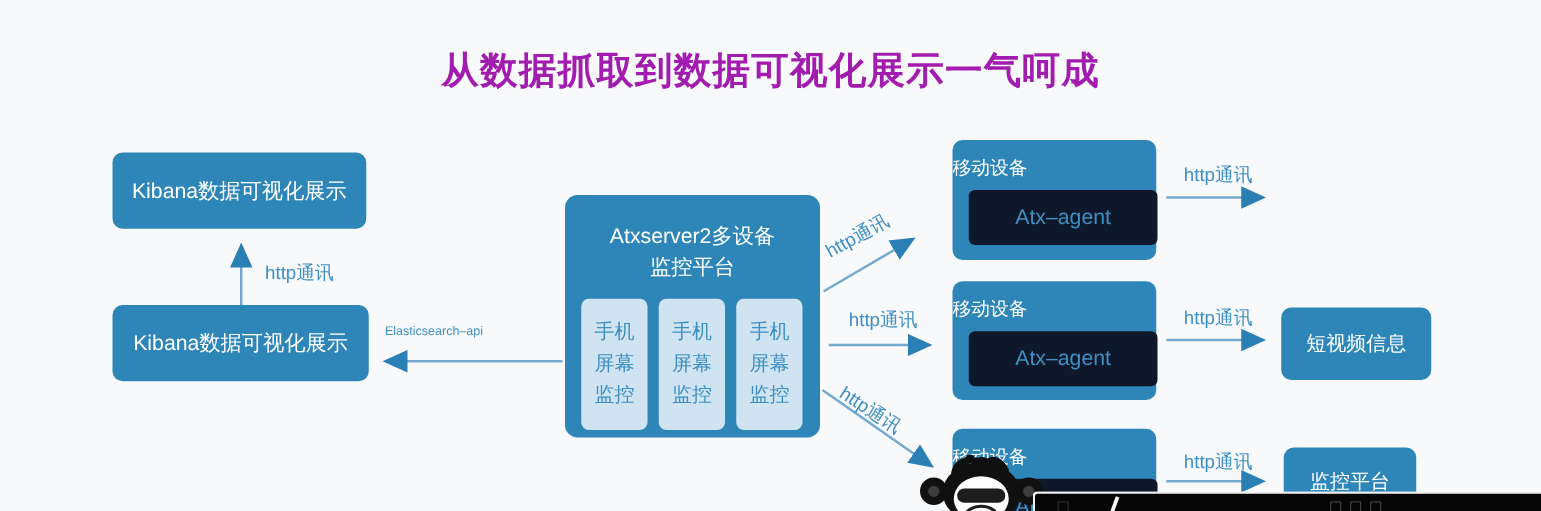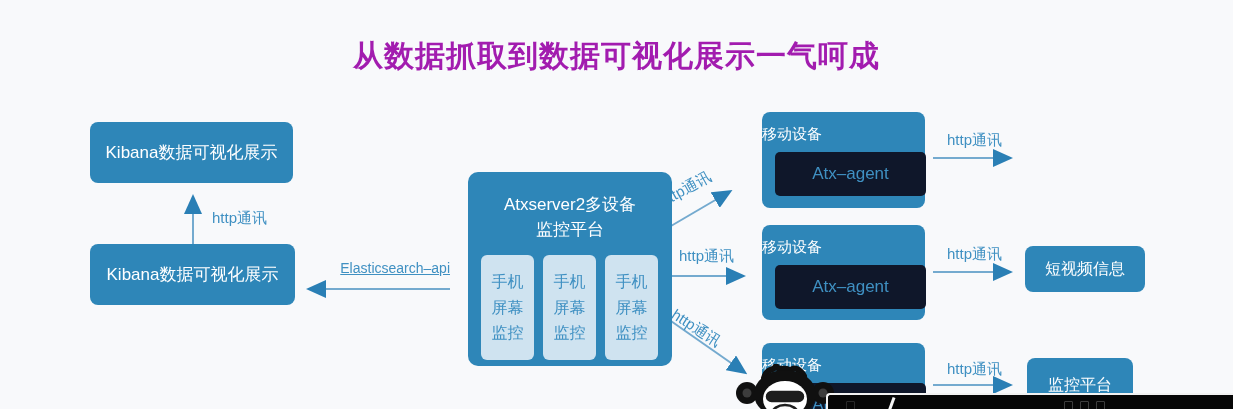--- a/index.html
+++ b/index.html
@@ -16,21 +16,21 @@
   }
   .box {
     position: absolute; background: #2e86b8; border-radius: 8px;
     color: #ffffff; display: flex; align-items: center; justify-content: center;
     text-align: center;
   }
   
   .kibana-top    { left: 90px;  top: 122px; width: 203px; height: 61px; font-size: 17px; }
   .kibana-bottom { left: 90px;  top: 244px; width: 205px; height: 61px; font-size: 17px; }
   
-  .server { left: 452px; top: 172px; width: 204px; height: 194px; border-radius: 10px; display: block; margin-left: 16px; }
+  .server { left: 452px; top: 156px; width: 204px; height: 194px; border-radius: 10px; display: block; }
   .server-title { margin-top: 21px; font-size: 17px; line-height: 1.45; text-align: center; white-space: pre-line; }
   .screens { position: absolute; left: 13px; top: 83px; width: 178px; display: flex; gap: 9px; }
   .screen {
     width: 53px; height: 105px; background: #cfe3f0; border-radius: 6px;
     color: #3f90c2; font-size: 16px; line-height: 1.6;
     display: flex; align-items: center; justify-content: center;
     white-space: pre-line;
   }
   
   .mobile { width: 163px; height: 96px; left: 762px; border-radius: 8px; display: block; text-align: left; }
@@ -39,28 +39,28 @@
   .mobile-3 { top: 343px; }
   .mobile-title { margin-top: 13px; font-size: 15px; }
   .agent {
     position: absolute; left: 13px; top: 40px; width: 151px; height: 44px;
     background: #0f172a; border-radius: 5px; color: #3f90c2; font-size: 17px;
     display: flex; align-items: center; justify-content: center;
   }
   
   .info { font-size: 16px; }
   .info-news   { left: 1025px; top: 132px; width: 105px; height: 57px; }
-  .info-video  { left: 1025px; top: 246px; width: 120px; height: 46px; }
+  .info-video  { left: 1025px; top: 246px; width: 120px; height: 58px; }
   .info-rental { left: 1027px; top: 358px; width: 106px; height: 55px; }
   
   .alabel {
     position: absolute; font-size: 15px; color: #3f90c2; white-space: nowrap;
   }
   .l-up       { left: 212px; top: 209px; }
-  .l-es       { left: 308px; top: 260px; width: 142px; text-align: right; font-size: 14px; text-decoration: underline; }
+  .l-es       { left: 308px; top: 260px; width: 142px; text-align: left; font-size: 10px; }
   .l-diag-up  { left: 662px; top: 193px; transform: rotate(-29deg); transform-origin: left center; }
   .l-mid      { left: 679px; top: 247px; }
   .l-diag-dn  { left: 673px; top: 304px; transform: rotate(33deg); transform-origin: left center; }
   .l-r1       { left: 947px; top: 131px; }
   .l-r2       { left: 947px; top: 245px; }
   .l-r3       { left: 947px; top: 360px; }
   .arrows { position: absolute; left: 0; top: 0; width: 1233px; height: 409px; pointer-events: none; }
   
   .mascot { position: absolute; left: 734px; top: 364px; width: 102px; height: 60px; z-index: 40; }
   

